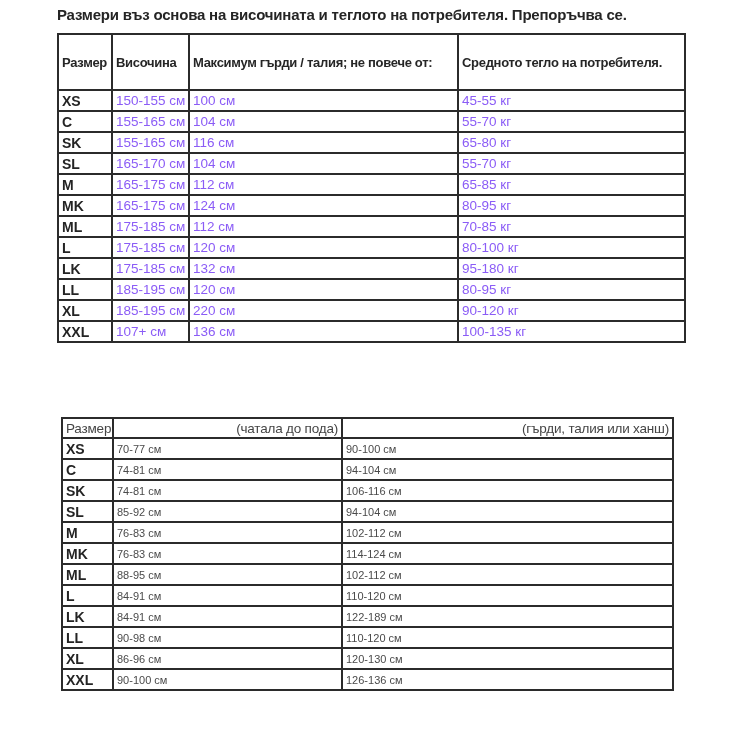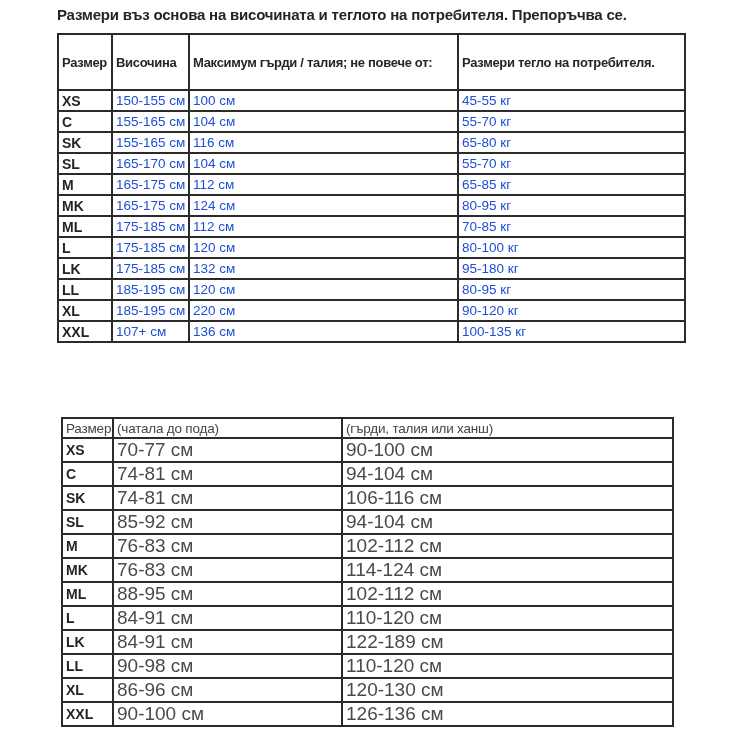--- a/index.html
+++ b/index.html
@@ -49,42 +49,42 @@
     height: 56px;
     font-size: 13px;
     font-weight: bold;
     color: #262626;
     text-align: left;
     letter-spacing: -0.3px;
   }
   #size-table-1 tbody td {
     height: 21px;
     font-size: 13.5px;
-    color: #1d4ed8;
+    color: #8b5cf6;
   }
   #size-table-1 tbody td:first-child {
     font-weight: bold;
     font-size: 14px;
     color: #242424;
   }
 
   
   #size-table-2 { left: 61px; top: 417px; width: 611px; }
   #size-table-2 thead th {
     height: 20px;
     font-size: 13.5px;
     font-weight: normal;
     color: #454545;
-    text-align: left;
+    text-align: right;
     letter-spacing: -0.2px;
   }
   #size-table-2 thead th:first-child { text-align: left; }
   #size-table-2 tbody td {
     height: 21px;
-    font-size: 19px;
+    font-size: 11px;
     color: #4a4a4a;
   }
   #size-table-2 tbody td:first-child {
     font-weight: bold;
     font-size: 14px;
     color: #242424;
   }
 </style>
 </head>
 <body>
@@ -98,21 +98,21 @@
       <col style="width:54px">
       <col style="width:77px">
       <col style="width:269px">
       <col style="width:227px">
     </colgroup>
     <thead>
         <tr>
           <th>Размер</th>
           <th>Височина</th>
           <th>Максимум гърди / талия; не повече от:</th>
-          <th>Размери тегло на потребителя.</th>
+          <th>Средното тегло на потребителя.</th>
         </tr>
       </thead>
     <tbody>
         <tr>
           <td>XS</td>
           <td>150-155 см</td>
           <td>100 см</td>
           <td>45-55 кг</td>
         </tr>
         <tr>

